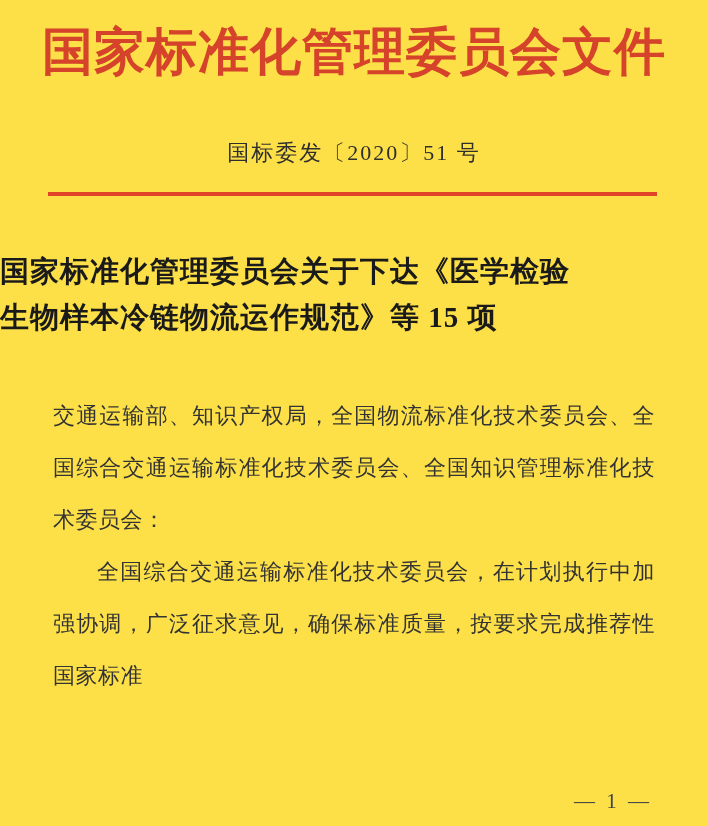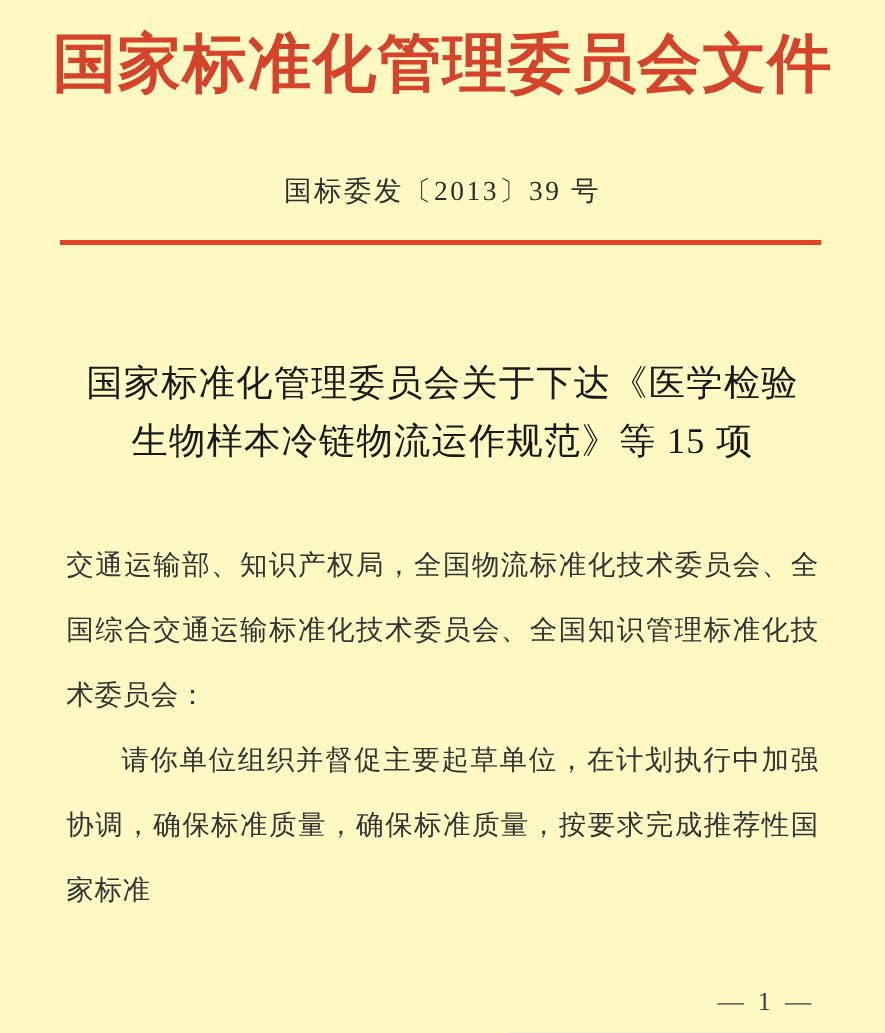--- a/index.html
+++ b/index.html
@@ -5,21 +5,21 @@
   html, body {
     margin: 0;
     padding: 0;
     background: #e8e8e8;
   }
   .page {
     position: relative;
     width: 708px;
     height: 826px;
     margin: 0 auto;
-    background: #fef9c3;
+    background: #fde047;
     overflow: hidden;
     font-family: "Liberation Serif", "DejaVu Serif", serif;
     color: #333333;
   }
   .header-title {
     margin-top: 20px;
     text-align: center;
     font-size: 51px;
     line-height: 64px;
     font-weight: bold;
@@ -34,23 +34,22 @@
     line-height: 30px;
     color: #2e2e2e;
     letter-spacing: 2px;
   }
   .red-rule {
     margin: 24px 51px 0 48px;
     height: 4px;
     background: #e04328;
   }
   .doc-title {
-    margin-top: 88px;
-    text-align: center;
-    font-weight: normal;
+    margin-top: 52px;
+    font-weight: bold;
     font-size: 29px;
     line-height: 46px;
     color: #1a1a1a;
     letter-spacing: 1px;
   }
   .body-text {
     margin: 50px 53px 0 53px;
     font-size: 22px;
     line-height: 52px;
     text-align: justify;
@@ -74,29 +73,29 @@
     letter-spacing: 3px;
   }
 </style>
 </head>
 <body>
 
 <div class="page">
 
   <div class="header-title">国家标准化管理委员会文件</div>
 
-  <div class="doc-number">国标委发〔2013〕39 号</div>
+  <div class="doc-number">国标委发〔2020〕51 号</div>
 
   <div class="red-rule"></div>
 
   <div class="doc-title">
     <div>国家标准化管理委员会关于下达《医学检验</div>
     <div>生物样本冷链物流运作规范》等 15 项</div>
   </div>
 
   <div class="body-text">
     <p>交通运输部、知识产权局，全国物流标准化技术委员会、全国综合交通运输标准化技术委员会、全国知识管理标准化技术委员会：</p>
-    <p class="indent">请你单位组织并督促主要起草单位，在计划执行中加强协调，确保标准质量，确保标准质量，按要求完成推荐性国家标准</p>
+    <p class="indent">全国综合交通运输标准化技术委员会，在计划执行中加强协调，广泛征求意见，确保标准质量，按要求完成推荐性国家标准</p>
   </div>
 
   <div class="page-number">— 1 —</div>
 
 </div>
 
 </body></html>

